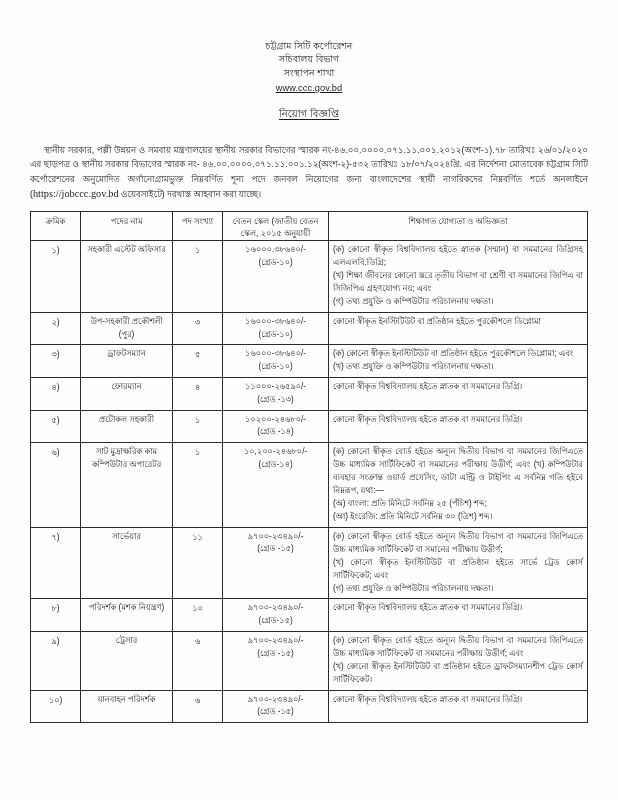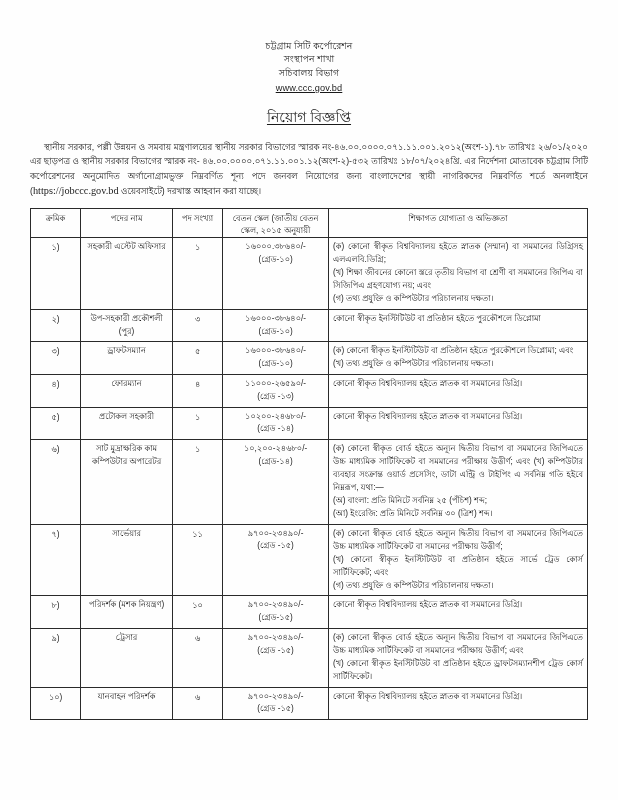--- a/index.html
+++ b/index.html
@@ -48,23 +48,23 @@
     align-items: baseline;
     margin-top: 14px;
     font-size: 9px;
   }
   .memo-no { letter-spacing: .1px; }
   .memo-date { letter-spacing: .1px; }
 
   
   .notice-title {
     text-align: center;
-    font-size: 14px;
+    font-size: 10px;
     margin-top: 11px;
-    margin-bottom: 10px;
+    margin-bottom: 20px;
   }
   .notice-title span {
     text-decoration: underline;
     text-underline-offset: 2px;
   }
 
   
   .intro {
     font-size: 8.7px;
     line-height: 1.62;
@@ -113,22 +113,22 @@
   td.qual p  { margin: 0; }
   td.qual p + p { margin-top: 0px; }
 </style>
 </head>
 <body>
 
 <div class="page">
 
   <div class="letterhead">
     <div>চট্টগ্রাম সিটি কর্পোরেশন</div>
+    <div>সচিবালয় বিভাগ</div>
     <div>সংস্থাপন শাখা</div>
-    <div>সচিবালয় বিভাগ</div>
     <div class="site-url">www.ccc.gov.bd</div>
   </div>
 
 
   <div class="notice-title">
     <span>নিয়োগ বিজ্ঞপ্তি</span>
   </div>
 
   <p class="intro"><span>স্থানীয় সরকার, পল্লী উন্নয়ন ও সমবায় মন্ত্রণালয়ের স্থানীয় সরকার বিভাগের স্মারক নং-৪৬.০০.০০০০.০৭১.১১.০০১.২০১২(অংশ-১).৭৮ তারিখঃ ২৬/০১/২০২০ এর ছাড়পত্র ও স্থানীয় সরকার বিভাগের স্মারক নং- ৪৬.০০.০০০০.০৭১.১১.০০১.১২(অংশ-২)-৫৩২ তারিখঃ ১৮/০৭/২০২৪খ্রি. এর নির্দেশনা মোতাবেক চট্টগ্রাম সিটি কর্পোরেশনের অনুমোদিত অর্গানোগ্রামভুক্ত নিম্নবর্ণিত শূন্য পদে জনবল নিয়োগের জন্য বাংলাদেশের স্থায়ী নাগরিকদের নিম্নবর্ণিত শর্তে অনলাইনে (</span><span class="url">https://jobccc.gov.bd</span><span> ওয়েবসাইটে) দরখাস্ত আহবান করা যাচ্ছে।</span></p>
 

